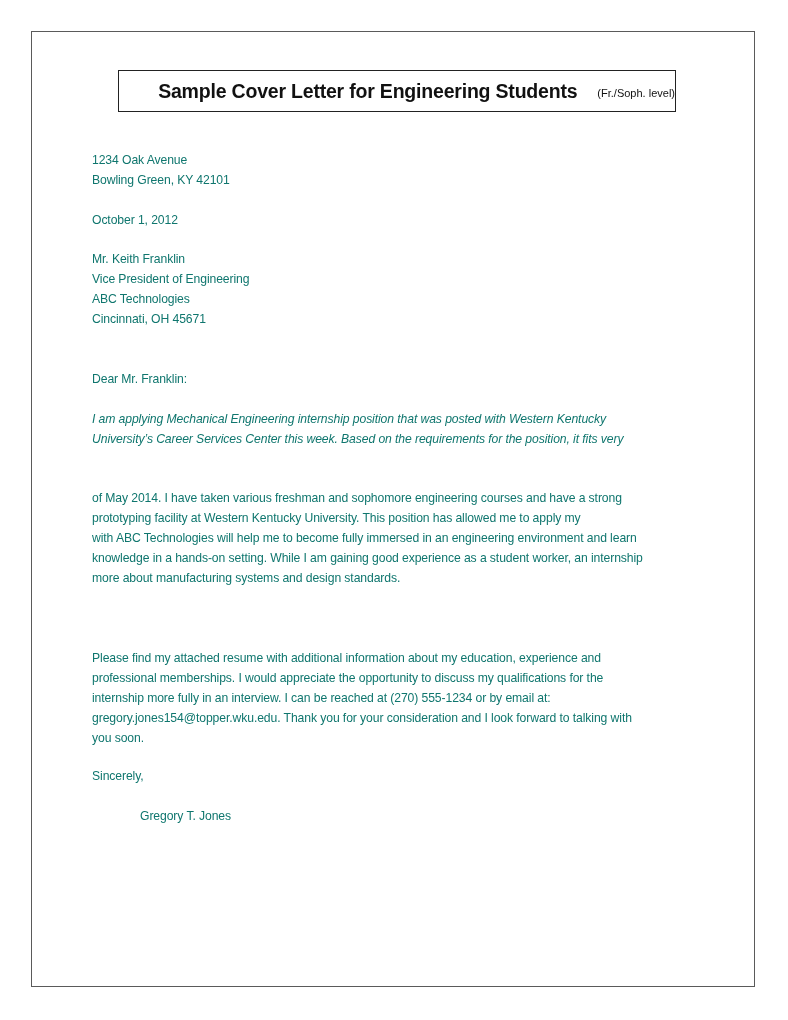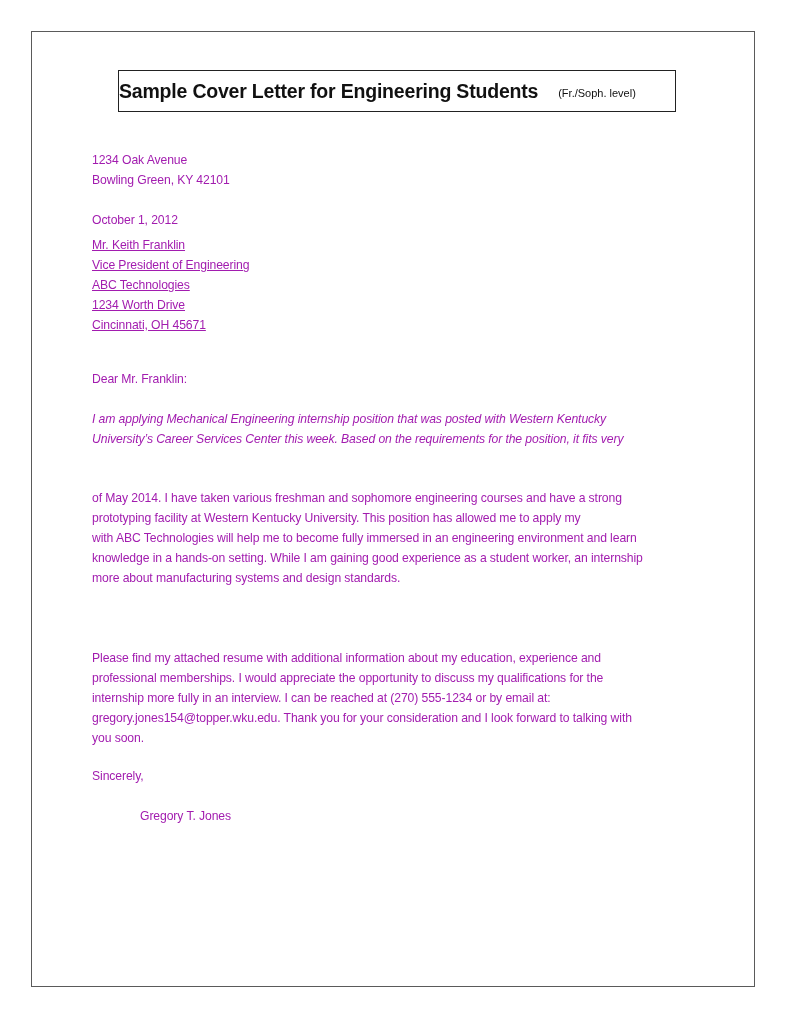--- a/index.html
+++ b/index.html
@@ -4,29 +4,29 @@
 <style>
   html, body { margin: 0; padding: 0; background: #ffffff; }
   body { width: 788px; height: 1020px; position: relative; overflow: hidden; }
   .page {
     position: absolute; left: 31px; top: 31px; width: 724px; height: 956px;
     border: 1.5px solid #5a5a5a; box-sizing: border-box; background: #fff;
   }
   .title-box {
     position: absolute; left: 118px; top: 70px; width: 558px; height: 42px;
     border: 1.5px solid #222; box-sizing: border-box;
-    display: flex; align-items: center; justify-content: flex-start;
+    display: flex; align-items: center; justify-content: flex-end;
     font-family: "Liberation Sans", sans-serif; color: #111;
     white-space: nowrap;
   }
   .title-main { font-size: 19.5px; font-weight: bold; letter-spacing: -0.2px; }
   .title-sub { font-size: 11px; margin-left: 4px; position: relative; top: 2px; padding-left: 16px; }
   .text {
     position: absolute; left: 92px; width: 610px;
-    font-family: "Liberation Sans", sans-serif; font-size: 12.2px; color: #a21caf;
+    font-family: "Liberation Sans", sans-serif; font-size: 12.2px; color: #0f766e;
     line-height: 20px; letter-spacing: -0.1px;
   }
   .line { display: block; white-space: nowrap; }
 </style>
 </head>
 <body>
 
 <div class="page"></div>
 
 <div class="title-box">
@@ -36,25 +36,24 @@
 
 <div class="text" style="top:150px;">
   <span class="line">1234 Oak Avenue</span>
   <span class="line">Bowling Green, KY 42101</span>
 </div>
 
 <div class="text" style="top:210px;">
   <span class="line">October 1, 2012</span>
 </div>
 
-<div class="text" style="top:235px;text-decoration:underline;">
+<div class="text" style="top:249px;">
   <span class="line">Mr. Keith Franklin</span>
   <span class="line">Vice President of Engineering</span>
   <span class="line">ABC Technologies</span>
-  <span class="line">1234 Worth Drive</span>
   <span class="line">Cincinnati, OH 45671</span>
 </div>
 
 <div class="text" style="top:369px;">
   <span class="line">Dear Mr. Franklin:</span>
 </div>
 
 <div class="text" style="top:409px;font-style:italic;">
   <span class="line">I am applying Mechanical Engineering internship position that was posted with Western Kentucky</span>
   <span class="line">University’s Career Services Center this week. Based on the requirements for the position, it fits very</span>

